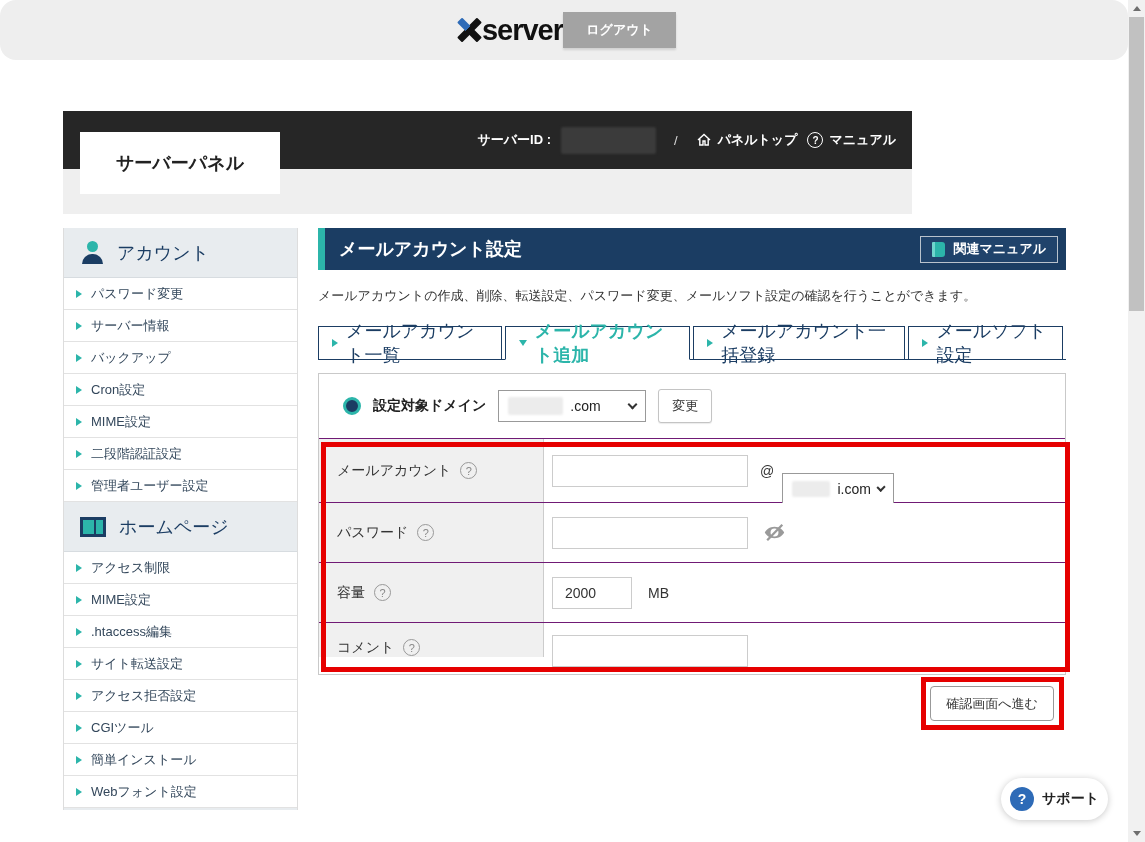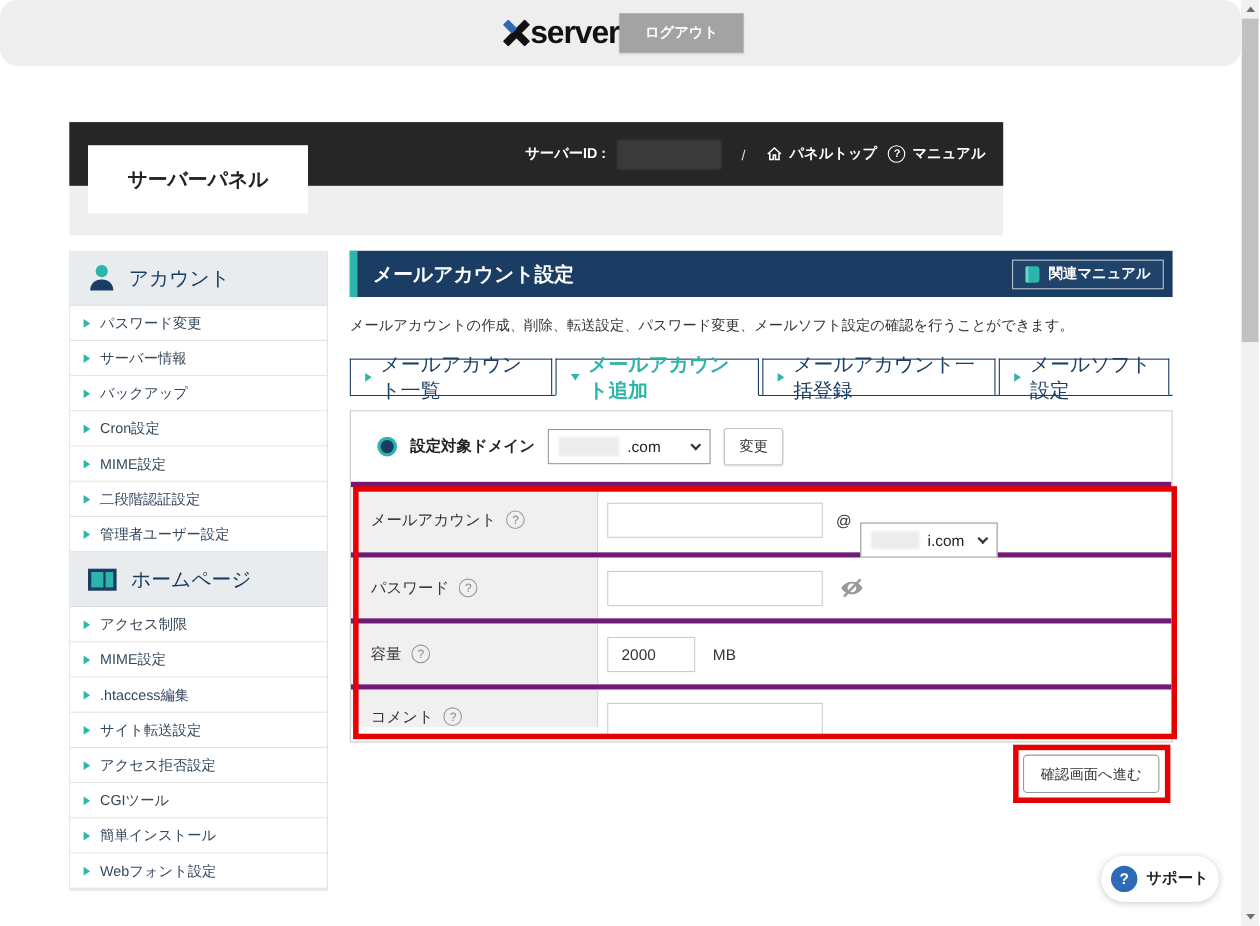--- a/index.html
+++ b/index.html
@@ -69,21 +69,21 @@
   .radio-icon { width:12px; height:12px; border-radius:50%; background:#1b3d63; border:3px solid #2cb5aa; box-sizing:content-box; }
   .domain-label { font-weight:bold; font-size:14px; color:#222; }
   .selectbox { height:32px; border:1px solid #999; background:#fff; display:flex; align-items:center;
                padding:0 9px; gap:7px; font-size:14px; color:#222; cursor:pointer; }
   .redact-light { background:#ececec; filter:blur(1px); border-radius:2px; }
   .chev { width:7px; height:7px; border-right:2px solid #333; border-bottom:2px solid #333; transform:rotate(45deg);
           margin-left:auto; margin-top:-3px; }
   .change-btn { height:34px; padding:0 13px; background:#fff; border:1px solid #c4c4c4; border-radius:3px;
                 font-size:13px; color:#333; cursor:pointer; box-shadow:0 1px 1px rgba(0,0,0,0.08); }
 
-  .form-row { display:flex; border-top:5px solid #701a75; }
+  .form-row { display:flex; border-top:1px solid #701a75; }
   .cell-label { width:225px; background:#f0f0f0; display:flex; align-items:center; gap:9px; padding-left:18px;
                 font-size:14px; color:#333; border-right:1px solid #ccc; }
   .cell-value { flex:1; display:flex; align-items:center; gap:8px; padding-left:8px; background:#fff; }
   .help-icon { width:17px; height:17px; min-width:17px; border:1px solid #999; border-radius:50%; color:#888;
                font-size:11px; display:flex; align-items:center; justify-content:center; }
   input.text { height:32px; border:1px solid #ccc; background:#fff; padding:0 12px; font-size:14px; color:#333; }
   .row-email { height:64px; }
   .row-pass  { height:60px; }
   .row-quota { height:60px; }
   .row-comment { height:120px; align-items:flex-start; }
@@ -274,21 +274,21 @@
       </div>
 
       <div class="form-row row-email">
         <div class="cell-label">
           <span>メールアカウント</span>
           <span class="help-icon">?</span>
         </div>
         <div class="cell-value">
           <input class="text" style="width: 196px;">
           <span class="at-sign">@</span>
-          <div class="selectbox" style="width:125px;margin-top:36px;">
+          <div class="selectbox" style="width:112px;margin-top:36px;">
             <span class="redact-light" style="width:44px;height:16px;"></span>
             <span>i.com</span>
             <span class="chev"></span>
           </div>
         </div>
       </div>
 
       <div class="form-row row-pass">
         <div class="cell-label">
           <span>パスワード</span>

